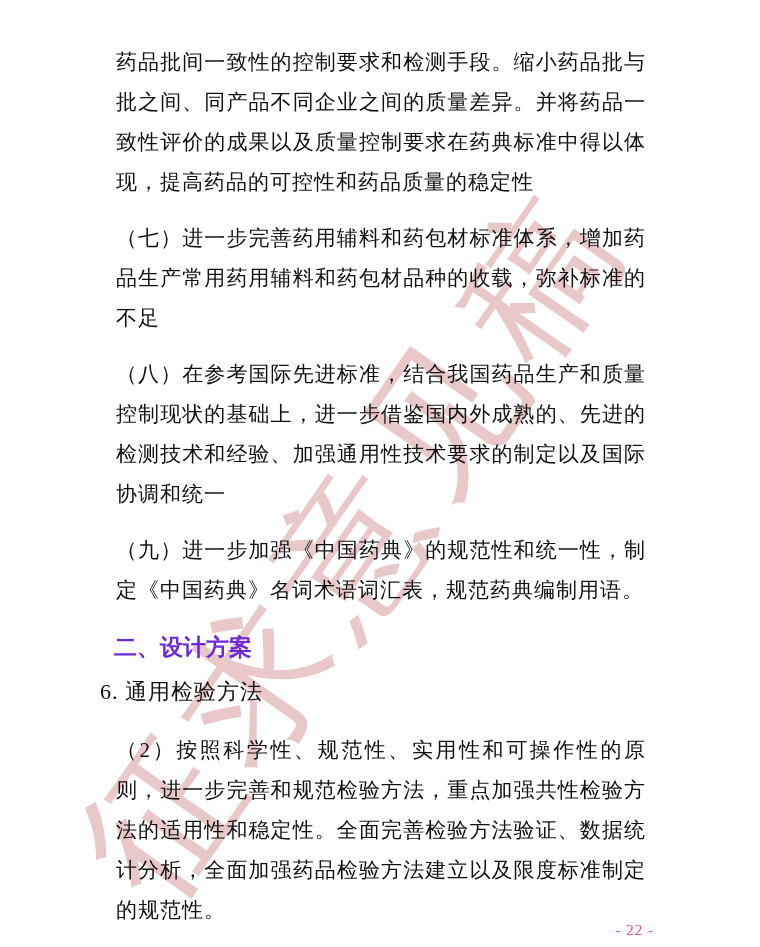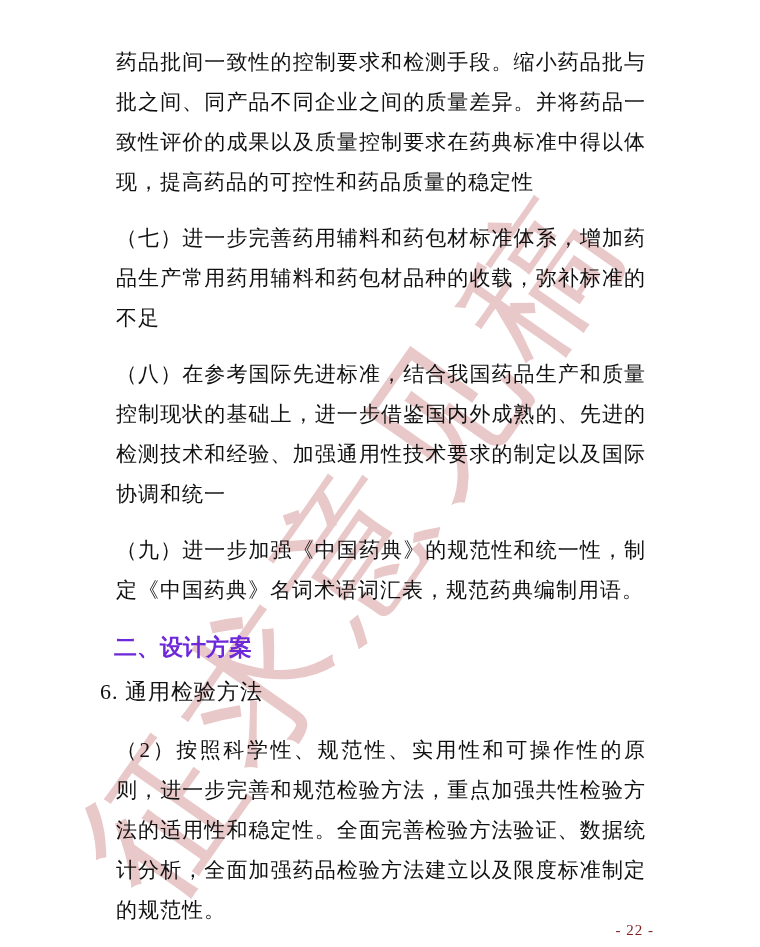--- a/index.html
+++ b/index.html
@@ -62,21 +62,21 @@
     letter-spacing: 1px;
     font-weight: normal;
   }
   .page-number {
     position: absolute;
     right: 106px;
     bottom: 8px;
     font-size: 15px;
     letter-spacing: 1px;
     font-family: "Liberation Serif", "DejaVu Serif", serif;
-    color: #7f1d1d;
+    color: #ec4899;
     z-index: 1;
   }
 </style>
 </head>
 <body>
 
 <div class="page">
 
   <div class="watermark" style="color: rgb(215, 156, 156);">征求意见稿</div>
 

